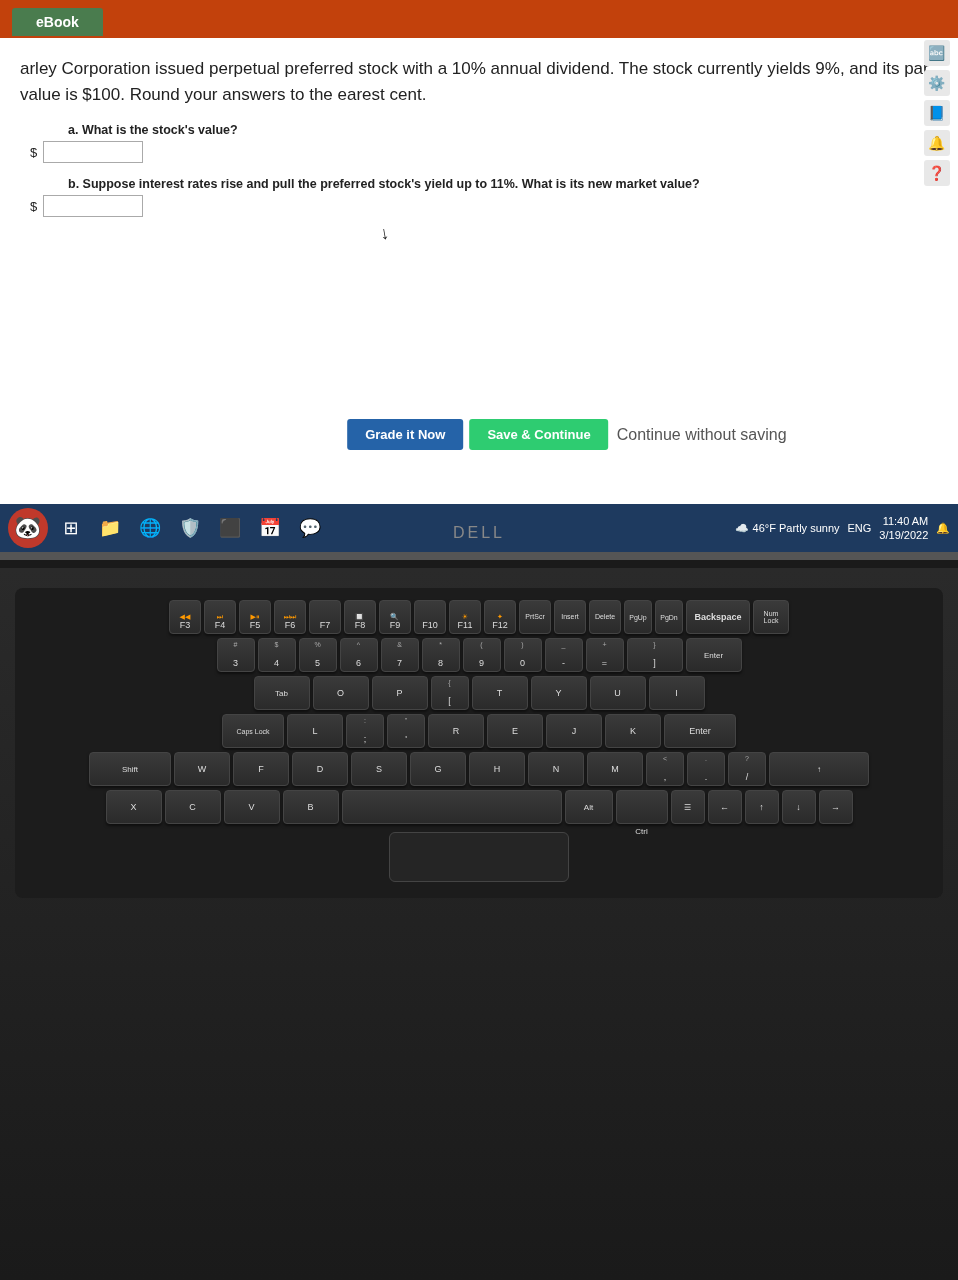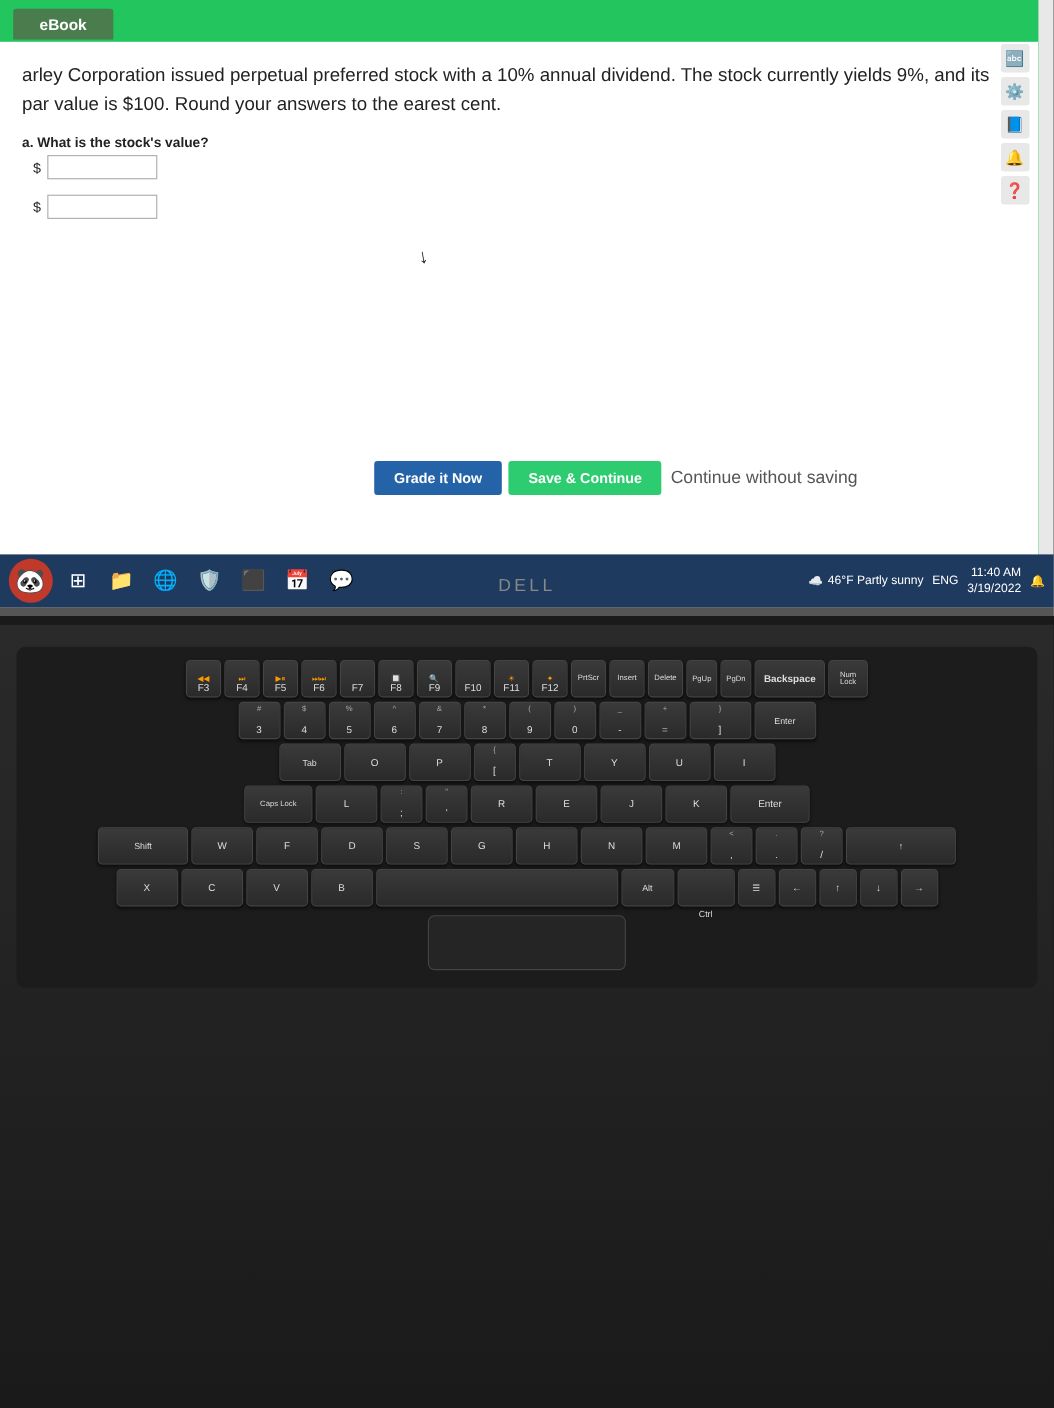--- a/index.html
+++ b/index.html
@@ -22,23 +22,23 @@
       height: 560px;
       background: #e8e8e8;
       border-bottom: 8px solid #555;
     }
 
     
     .screen-content {
       position: absolute;
       top: 0;
       left: 0;
-      right: 14px;
+      right: 0;
       height: 510px;
-      background: #22c55e;
+      background: #c2410c;
       overflow: hidden;
     }
 
     
     .ebook-tab {
       position: absolute;
       top: 8px;
       left: 12px;
       background: #4a7c4e;
       color: white;
@@ -68,20 +68,21 @@
 
     .sub-question {
       margin-bottom: 14px;
     }
 
     .sub-question-label {
       font-size: 12.5px;
       font-weight: bold;
       color: #222;
       margin-bottom: 4px;
+      margin-left: 48px;
     }
 
     .dollar-input-row {
       display: flex;
       align-items: center;
       gap: 6px;
       margin-left: 10px;
     }
 
     .dollar-sign {
@@ -354,20 +355,21 @@
 
       <div class="sub-question">
         <div class="sub-question-label">a. What is the stock's value?</div>
         <div class="dollar-input-row">
           <span class="dollar-sign">$</span>
           <input type="text" class="answer-input" value="" style="">
         </div>
       </div>
 
       <div class="sub-question">
+        <div class="sub-question-label">b. Suppose interest rates rise and pull the preferred stock's yield up to 11%. What is its new market value?</div>
         <div class="dollar-input-row">
           <span class="dollar-sign">$</span>
           <input type="text" class="answer-input" value="" style="">
         </div>
       </div>
 
       <div class="cursor-arrow">↓</div>
 
       <div class="action-area">
         <div class="button-row">

